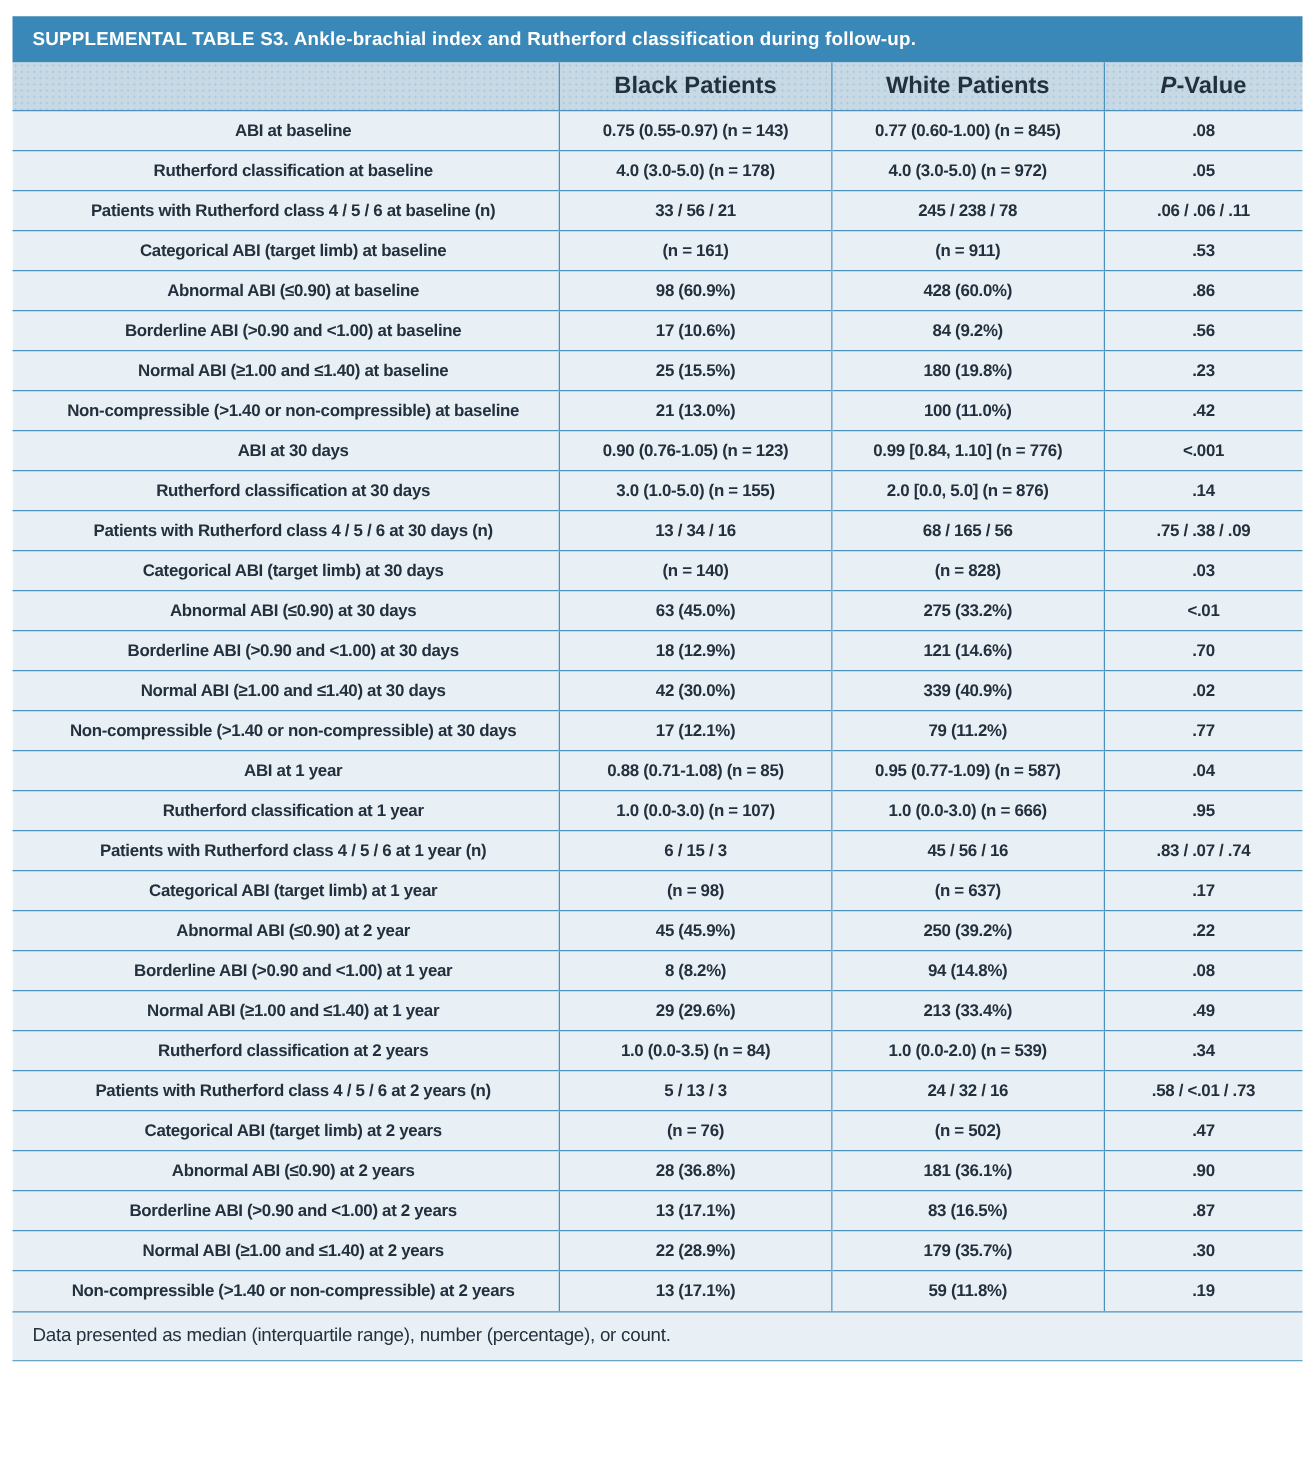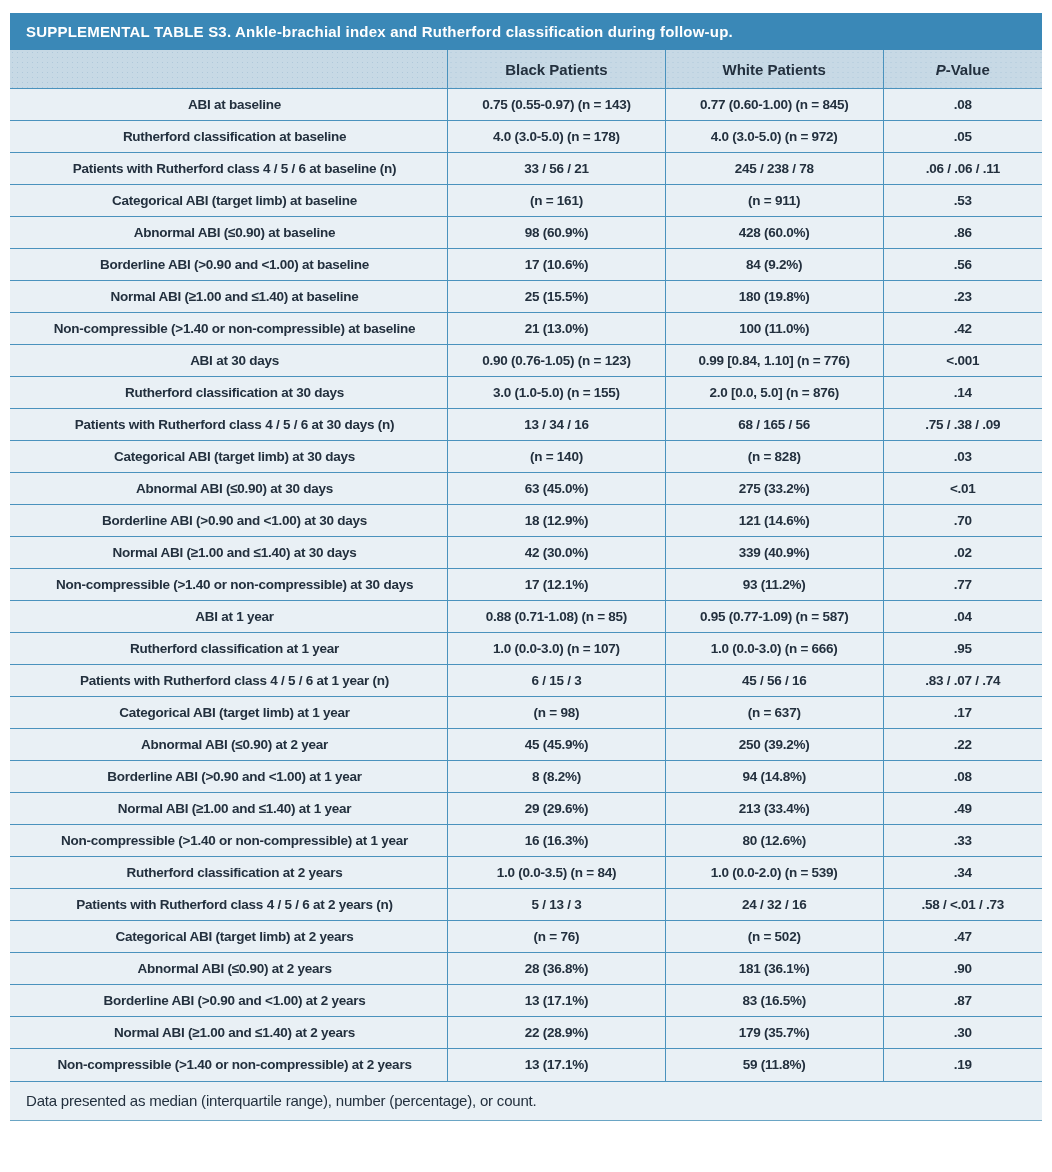--- a/index.html
+++ b/index.html
@@ -33,21 +33,21 @@
   table.s3 {
     width: 100%;
     border-collapse: collapse;
     table-layout: fixed;
   }
   table.s3 thead th {
     background-color: #c7d9e5;
     background-image: radial-gradient(#afc8da 0.9px, rgba(0,0,0,0) 0.9px);
     background-size: 5px 5px;
     height: 38px;
-    font-size: 15px;
+    font-size: 19px;
     font-weight: bold;
     color: #23303e;
     text-align: center;
     padding: 0;
   }
   table.s3 td {
     background: #e9f0f5;
     border-top: 1.5px solid #4a92bd;
     height: 32px;
     font-size: 13.5px;
@@ -195,21 +195,21 @@
           </tr>
           <tr>
             <td class="label-cell">Normal ABI (≥1.00 and ≤1.40) at 30 days</td>
             <td class="data-cell v">42 (30.0%)</td>
             <td class="data-cell v">339 (40.9%)</td>
             <td class="data-cell v">.02</td>
           </tr>
           <tr>
             <td class="label-cell">Non-compressible (&gt;1.40 or non-compressible) at 30 days</td>
             <td class="data-cell v">17 (12.1%)</td>
-            <td class="data-cell v">93 (11.2%)</td>
+            <td class="data-cell v">79 (11.2%)</td>
             <td class="data-cell v">.77</td>
           </tr>
           <tr>
             <td class="label-cell">ABI at 1 year</td>
             <td class="data-cell v">0.88 (0.71-1.08) (n = 85)</td>
             <td class="data-cell v">0.95 (0.77-1.09) (n = 587)</td>
             <td class="data-cell v">.04</td>
           </tr>
           <tr>
             <td class="label-cell">Rutherford classification at 1 year</td>
@@ -241,26 +241,20 @@
             <td class="data-cell v">94 (14.8%)</td>
             <td class="data-cell v">.08</td>
           </tr>
           <tr>
             <td class="label-cell">Normal ABI (≥1.00 and ≤1.40) at 1 year</td>
             <td class="data-cell v">29 (29.6%)</td>
             <td class="data-cell v">213 (33.4%)</td>
             <td class="data-cell v">.49</td>
           </tr>
           <tr>
-            <td class="label-cell">Non-compressible (&gt;1.40 or non-compressible) at 1 year</td>
-            <td class="data-cell v">16 (16.3%)</td>
-            <td class="data-cell v">80 (12.6%)</td>
-            <td class="data-cell v">.33</td>
-          </tr>
-          <tr>
             <td class="label-cell">Rutherford classification at 2 years</td>
             <td class="data-cell v">1.0 (0.0-3.5) (n = 84)</td>
             <td class="data-cell v">1.0 (0.0-2.0) (n = 539)</td>
             <td class="data-cell v">.34</td>
           </tr>
           <tr>
             <td class="label-cell">Patients with Rutherford class 4 / 5 / 6 at 2 years (n)</td>
             <td class="data-cell v">5 / 13 / 3</td>
             <td class="data-cell v">24 / 32 / 16</td>
             <td class="data-cell v">.58 / &lt;.01 / .73</td>

